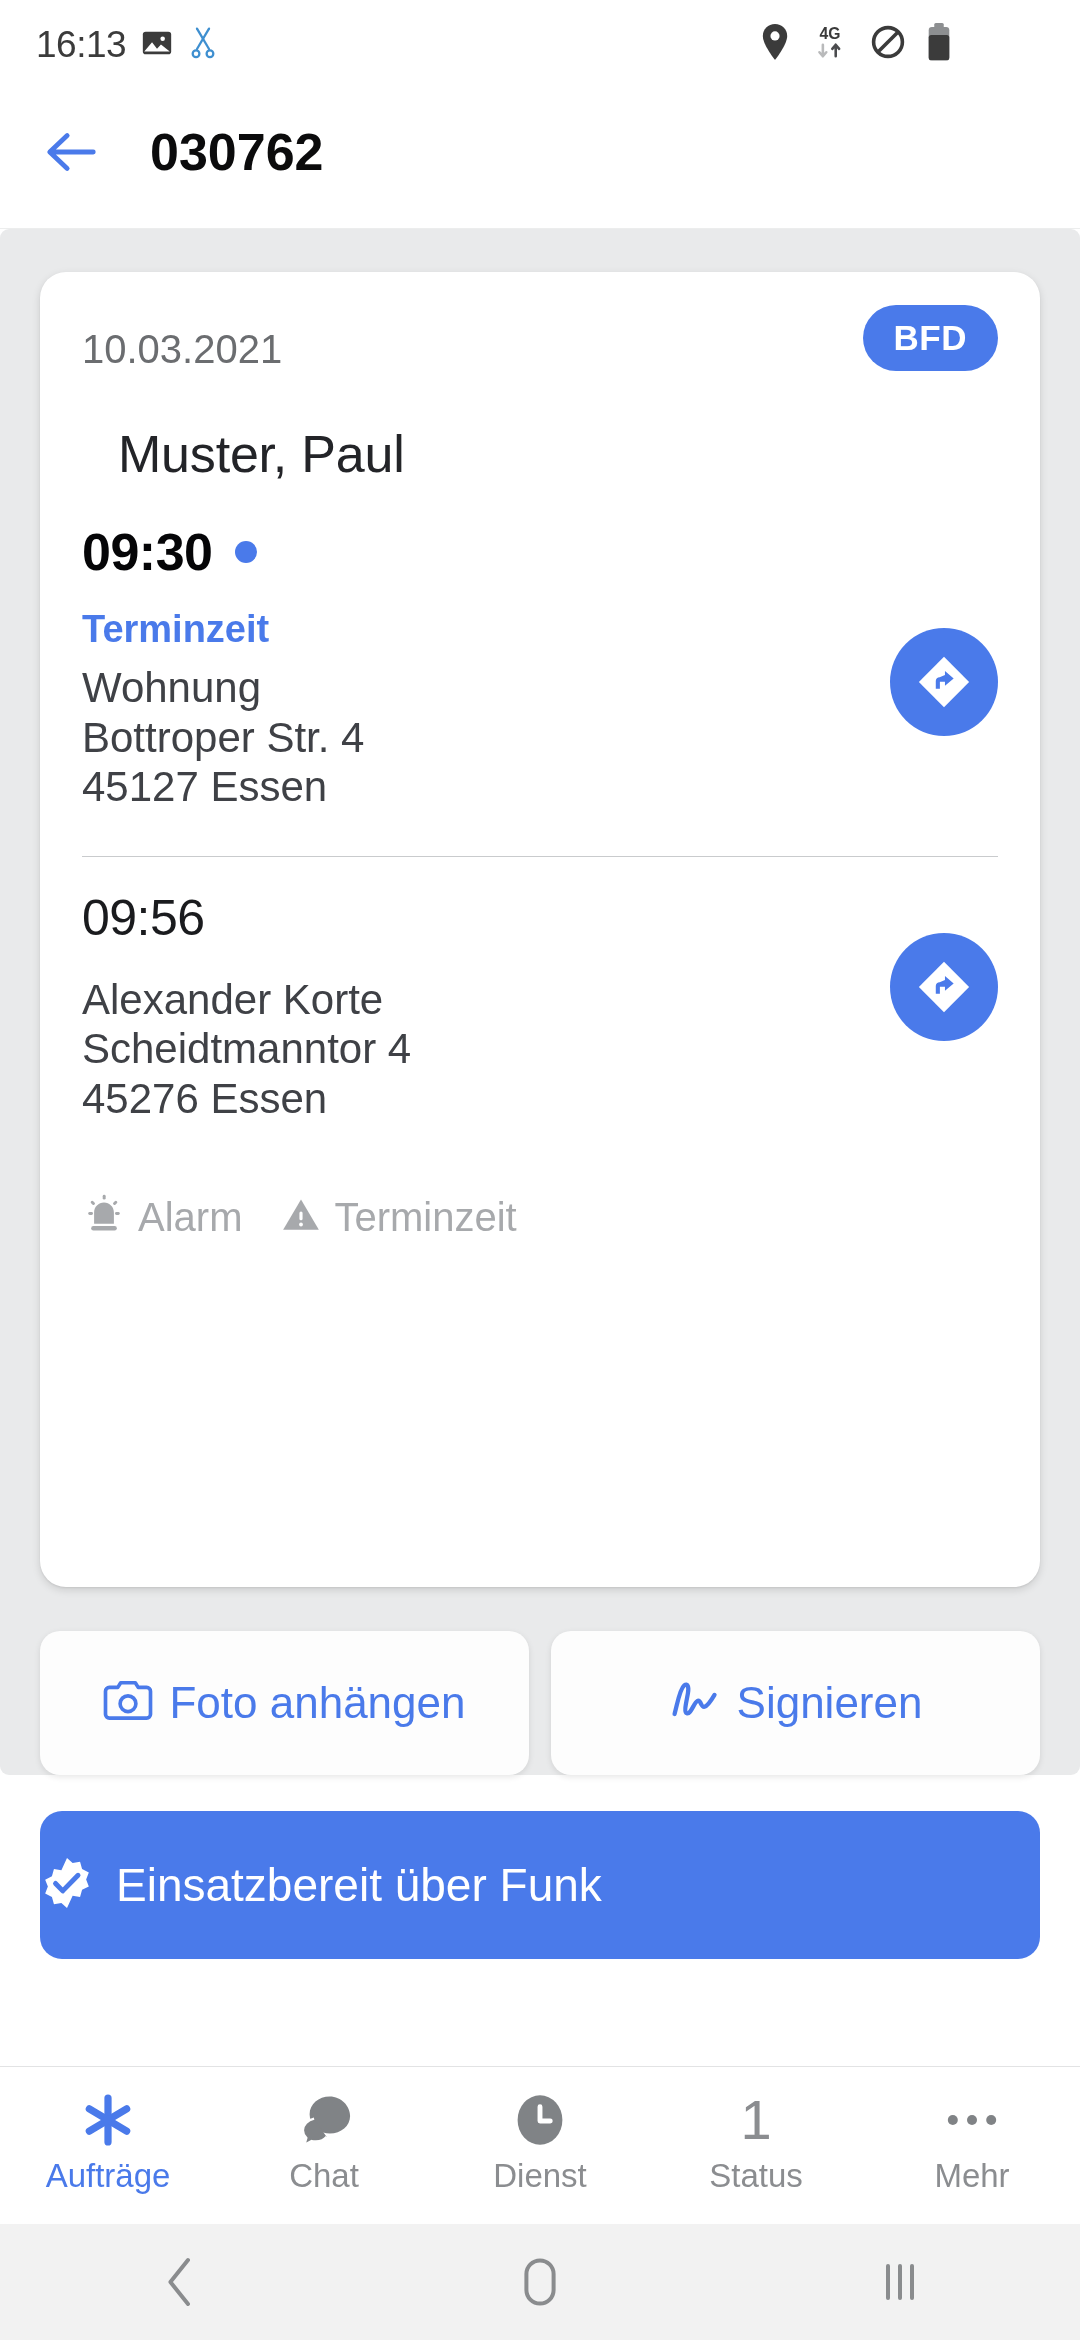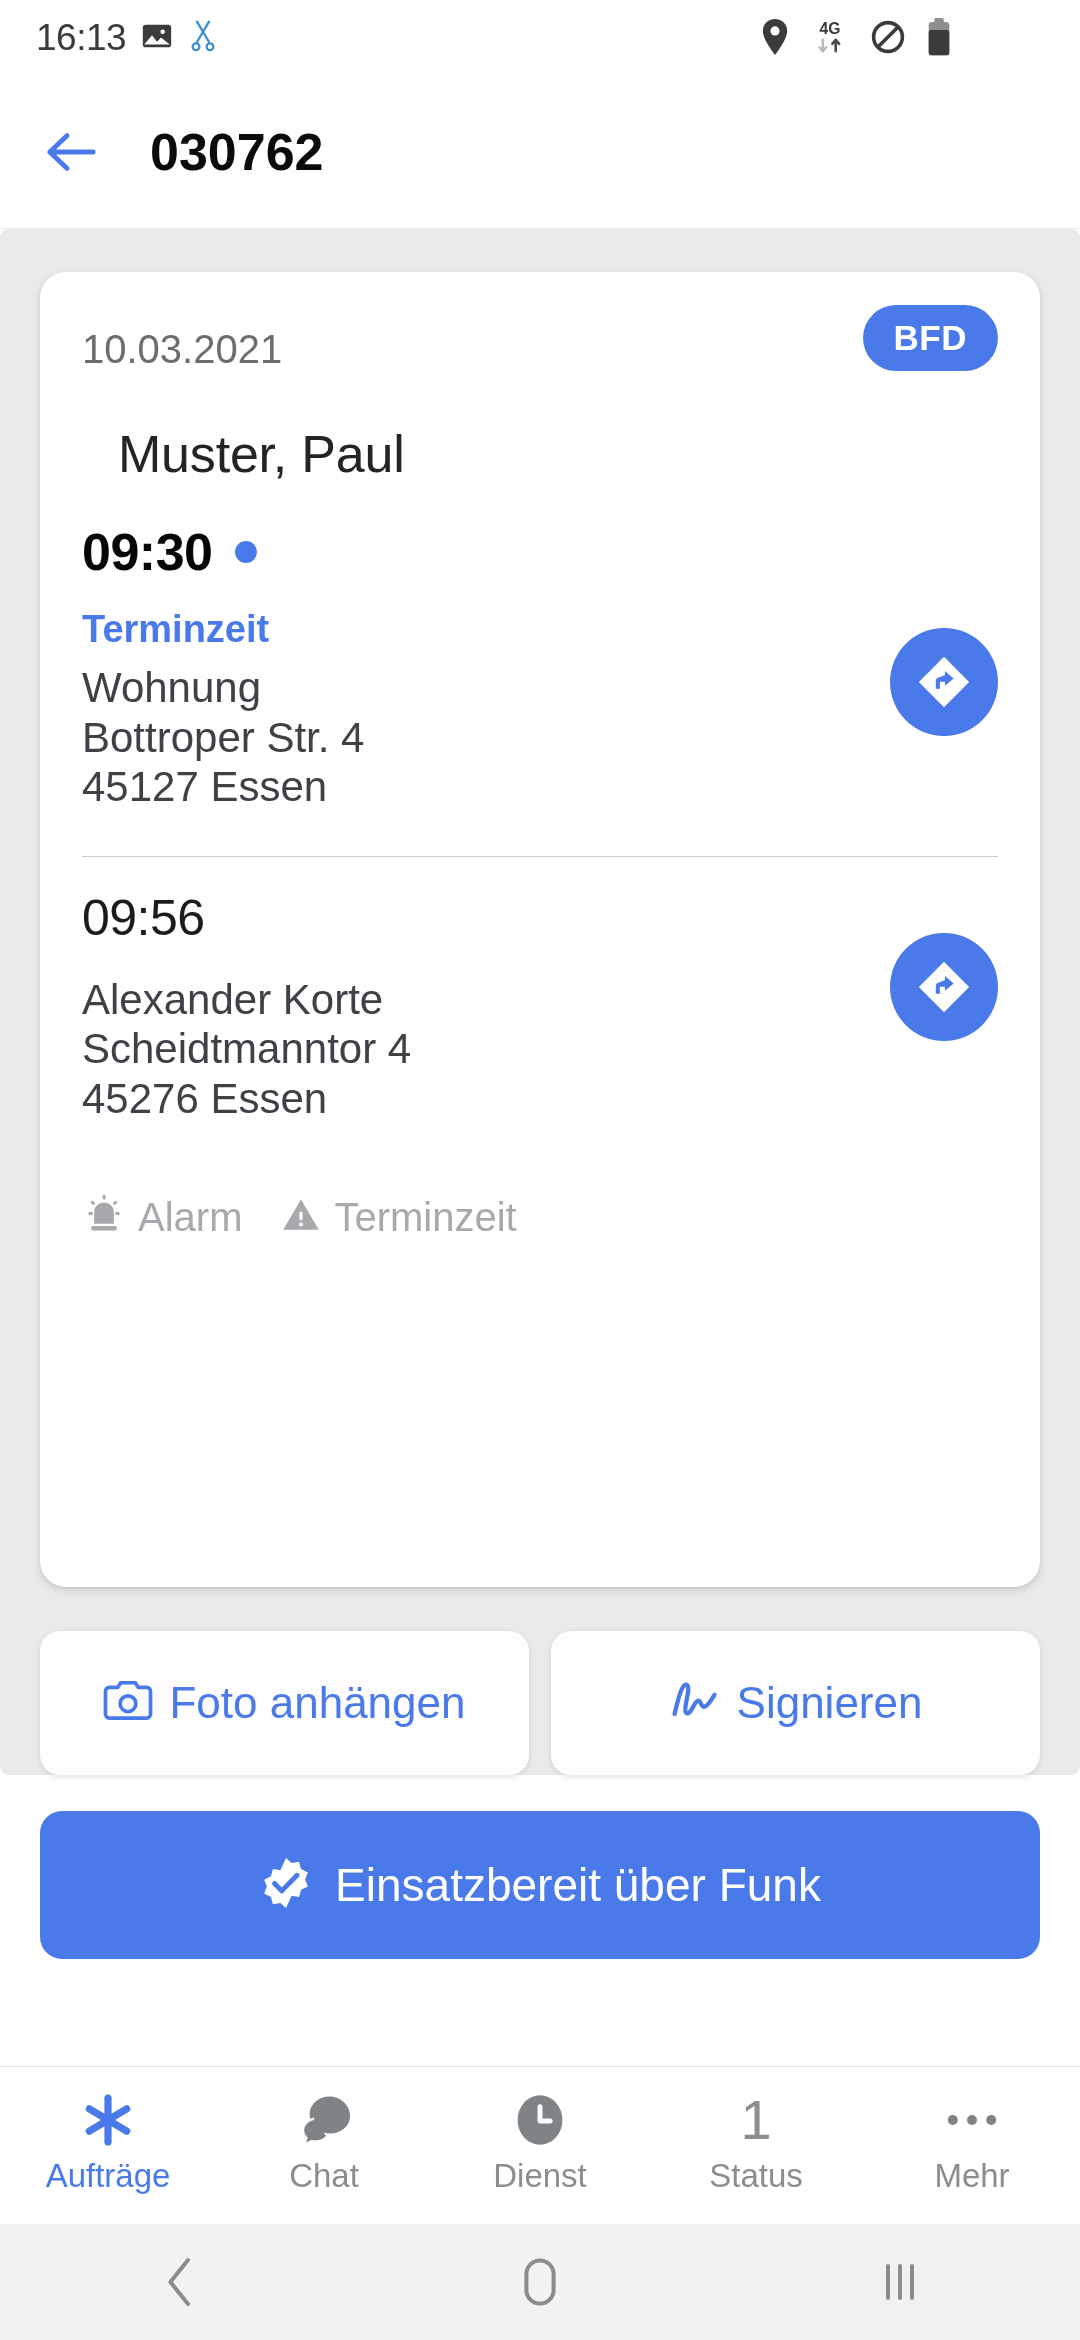--- a/index.html
+++ b/index.html
@@ -8,22 +8,22 @@
     font-family:"Liberation Sans", sans-serif;
     background:#ffffff;
     overflow:hidden;
     -webkit-font-smoothing:antialiased;
   }
   .phone { position:relative; width:1080px; height:2340px; background:#ffffff; }
 
   
   .statusbar {
     position:absolute; top:0; left:0; width:988px; height:76px;
-    background:#ffffff; display:flex; align-items:flex-start;
-    padding:17px 36px; z-index:20;
+    background:#ffffff; display:flex; align-items:flex-end;
+    padding:10px 36px; z-index:20;
   }
   .sb-left { display:flex; align-items:center; gap:14px; }
   .sb-time { font-size:37px; color:#3b3b3b; letter-spacing:-0.5px; font-weight:400; }
   .sb-right { margin-left:auto; display:flex; align-items:center; gap:20px; }
   .sb-ico { display:block; }
 
   
   .appbar {
     position:absolute; top:76px; left:0; width:1080px; height:153px;
     background:#ffffff; display:flex; align-items:center;
@@ -113,21 +113,21 @@
     flex:1; height:144px; background:#fdfdfd; border-radius:20px;
     box-shadow:0 2px 6px rgba(0,0,0,0.10);
     display:flex; align-items:center; justify-content:center; gap:16px;
     cursor:pointer;
   }
   .action-label { font-size:44px; color:#4a7aea; font-weight:400; }
 
   .cta {
     position:absolute; top:1582px; left:40px; width:1000px; height:148px;
     background:#4a7aea; border-radius:22px;
-    display:flex; align-items:center; justify-content:center; gap:22px;
+    display:flex; align-items:center; gap:22px;
     cursor:pointer;
   }
   .cta-label { font-size:46px; color:#ffffff; font-weight:400; }
 
   
   .bottomnav {
     position:absolute; top:2066px; left:0; width:1080px; height:158px;
     background:#ffffff; border-top:1px solid #e2e3e4;
     display:flex; align-items:flex-start; z-index:15;
   }

